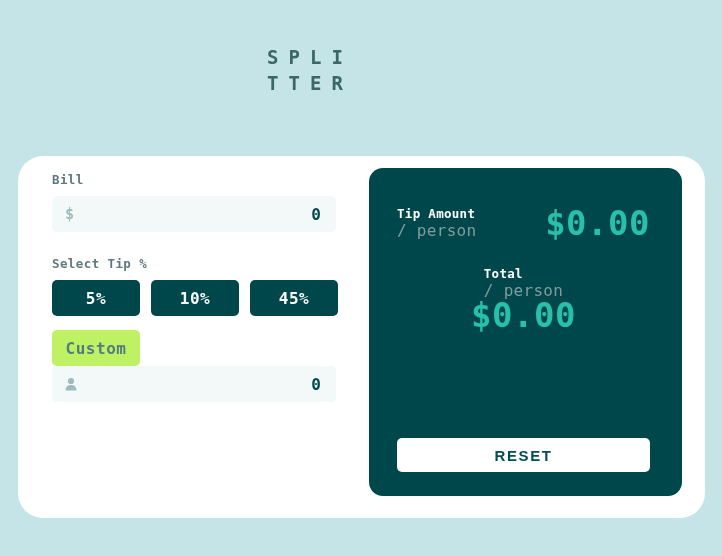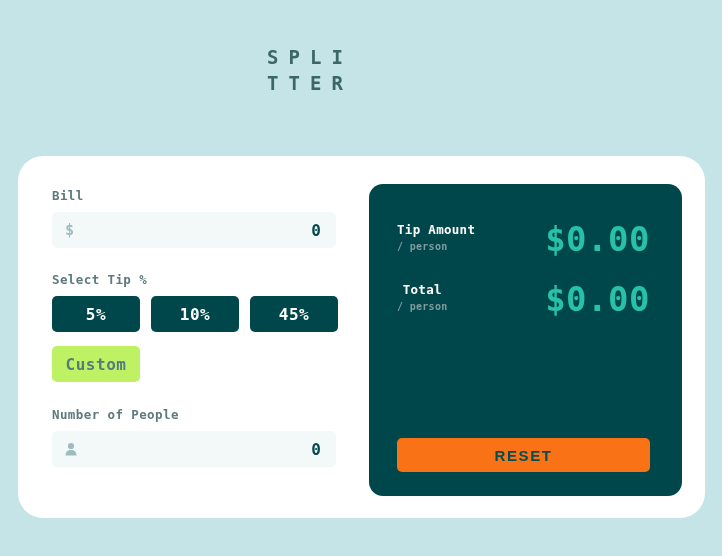--- a/index.html
+++ b/index.html
@@ -36,21 +36,21 @@
   
   #calculator-card {
     position: absolute;
     left: 18px;
     top: 156px;
     width: 687px;
     height: 362px;
     background: #ffffff;
     border-radius: 25px;
     display: flex;
-    padding: 28px 23px 22px 34px;
+    padding: 12px 23px 22px 34px;
     gap: 33px;
   }
 
   
   #input-column {
     width: 284px;
     flex: 0 0 284px;
     padding-top: 4px;
   }
 
@@ -130,53 +130,52 @@
     padding: 37px 32px 24px 28px;
     display: flex;
     flex-direction: column;
   }
 
   .result-row {
     display: flex;
     align-items: center;
     justify-content: space-between;
   }
-  .result-row + .result-row { margin-top: 25px; }
+  .result-row + .result-row { margin-top: 25px; flex-direction: column; }
 
   .result-title {
     color: #ffffff;
     font-size: 12.5px;
     font-weight: 700;
     letter-spacing: 0.3px;
     line-height: 17px;
-    text-align: center;
   }
   .result-sub {
     color: #7f9c9f;
-    font-size: 10px;
-    font-weight: 700;
+    font-size: 16px;
+    font-weight: 400;
     letter-spacing: 0.3px;
     line-height: 18px;
   }
   .result-amount {
     color: #26c0ab;
     font-size: 34px;
     font-weight: 700;
     letter-spacing: 0.5px;
     line-height: 30px;
     text-align: right;
   }
 
   #reset-button {
     margin-top: auto;
     height: 34px;
     width: 100%;
     border: none;
     border-radius: 5px;
-    background: #f97316;
+    background: #ffffff;
     color: #044d52;
     font-family: "Liberation Sans", sans-serif;
     font-size: 15px;
     font-weight: 700;
     letter-spacing: 1.6px;
     cursor: pointer;
   }
 </style>
 </head>
 <body>
@@ -202,21 +201,20 @@
 
     <div class="field-label" id="select-tip-label">Select Tip %</div>
 
     <div id="tip-grid">
       <button class="tip-btn">5%</button>
       <button class="tip-btn">10%</button>
       <button class="tip-btn">45%</button>
       <button class="tip-btn custom">Custom</button>
     </div>
 
-    <div class="field-label" id="people-label">Number of People</div>
     <div class="input-box">
       <span class="input-icon">
         <svg width="12" height="14" viewBox="0 0 12 14" aria-hidden="true">
           <circle cx="6" cy="4" r="3.1" fill="#9ebbbd"></circle>
           <path d="M0.6 13.4 C0.6 9.6 3.0 8.0 6 8.0 C9.0 8.0 11.4 9.6 11.4 13.4 Z" fill="#9ebbbd"></path>
         </svg>
       </span>
       <input class="input-value" type="text" readonly="" value="0" style="">
     </div>
   </div>

